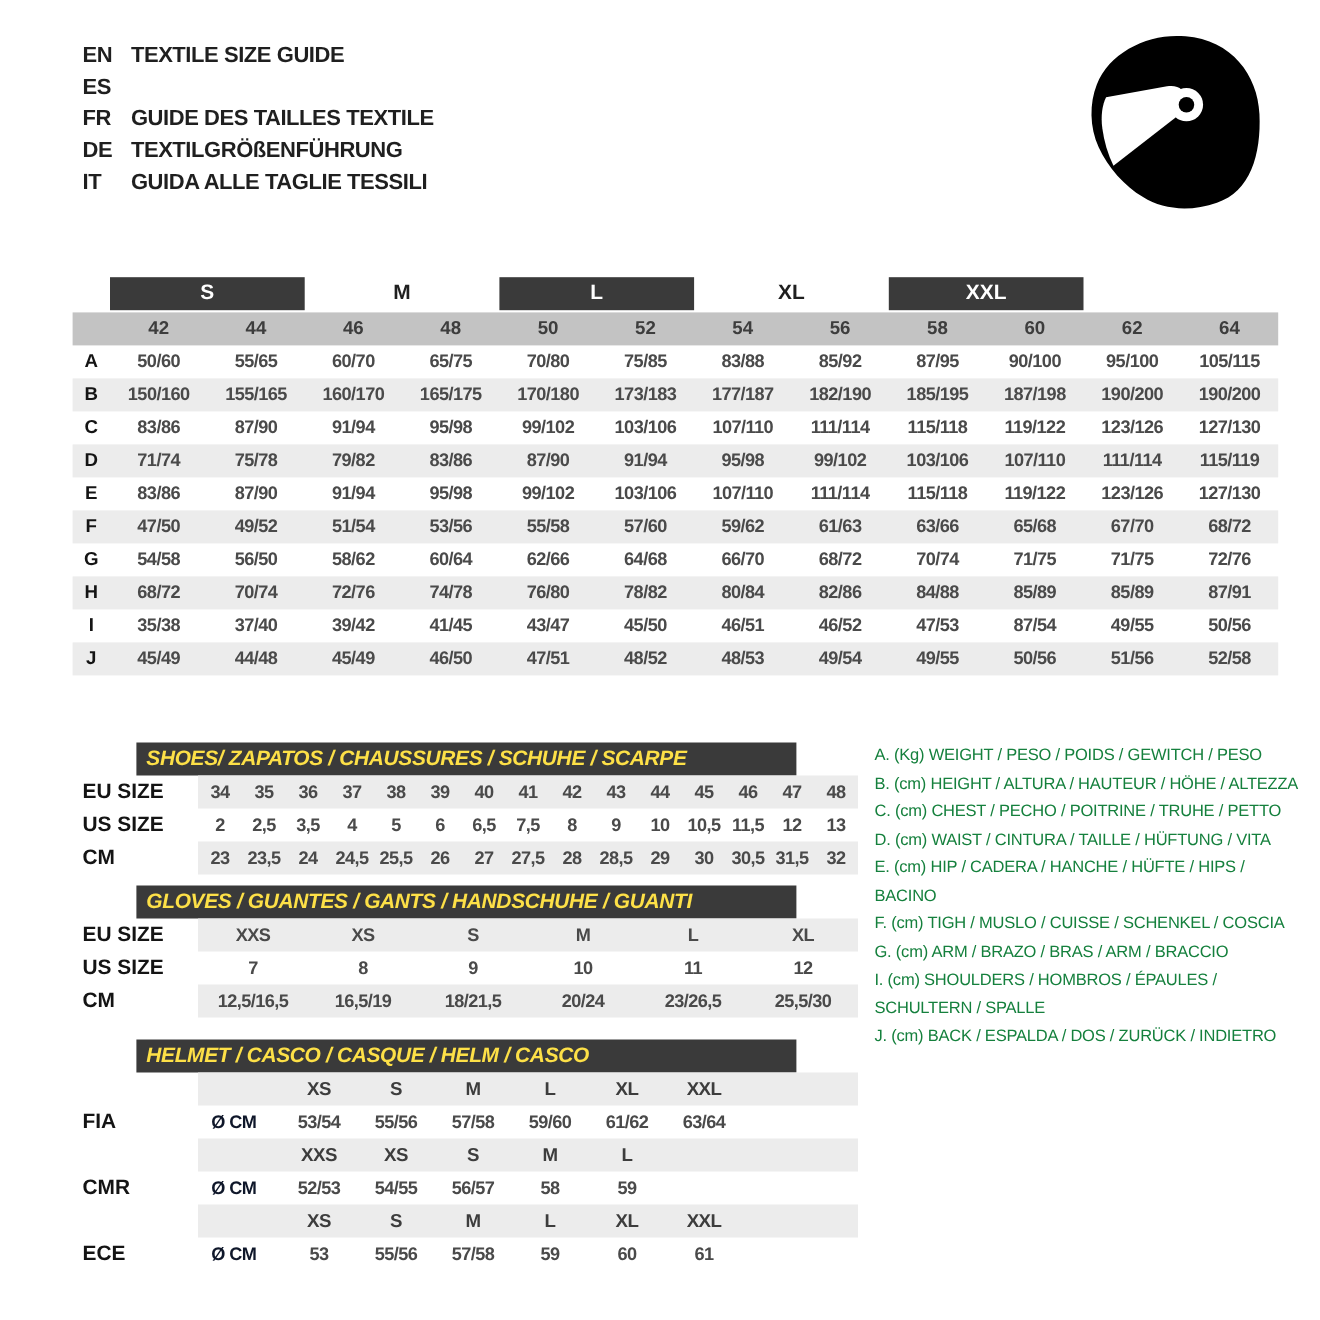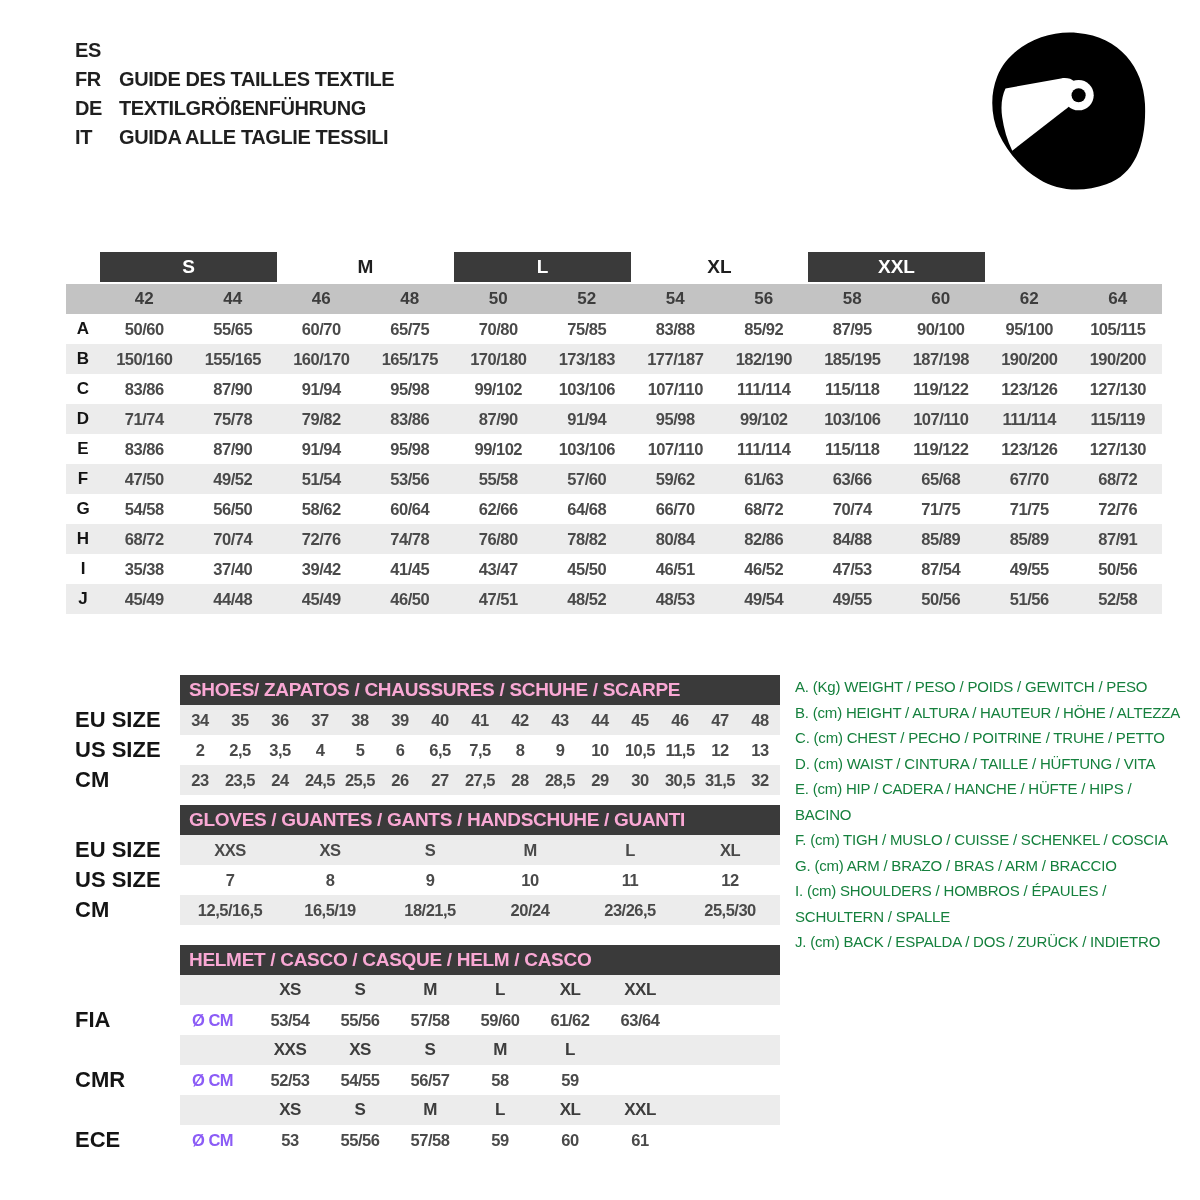--- a/index.html
+++ b/index.html
@@ -26,46 +26,50 @@
     font-size:17px; color:#3d3d3d; }
   .t-row { height:30px; }
   .t-row.shade { background:#ececec; }
   .row-label { display:flex; align-items:center; justify-content:center;
     font-size:17px; color:#141414; }
   .val-cell { display:flex; align-items:center; justify-content:center;
     font-size:16.5px; letter-spacing:-0.5px; color:#4a4a4a; }
 
   
   .sections { position:absolute; left:66px; top:675px; width:714px; font-weight:bold; }
-  .sec-title { margin-left:114px; width:600px; height:30px; background:#3a3a3a;
-    color:#f9a8d4; font-size:19px; display:flex; align-items:center; padding-left:9px;
-    letter-spacing:-0.3px; }
+  .sec-title { margin-left:58px; width:600px; height:30px; background:#3a3a3a;
+    color:#fde047; font-size:19px; display:flex; align-items:center; padding-left:9px;
+    letter-spacing:-0.3px;font-style:italic; }
   .strip-row { display:flex; height:30px; }
   .strip-label { width:114px; display:flex; align-items:center; padding-left:9px;
-    font-size:22px; color:#141414; }
+    font-size:19px; color:#141414; }
   .strip-band { width:600px; display:grid; }
   .strip-band.shaded { background:#ececec; }
   .cols15 { grid-template-columns:repeat(15,1fr); }
   .cols6  { grid-template-columns:repeat(6,1fr); }
   .helmet-cols { grid-template-columns:75px repeat(6,70px) 1fr; }
   .strip-cell { display:flex; align-items:center; justify-content:center;
     font-size:16.5px; letter-spacing:-0.5px; color:#4a4a4a; }
   .strip-cell.hdr { color:#3d3d3d; font-size:17px; }
-  .unit-cell { justify-content:flex-start; padding-left:12px; color:#8b5cf6; }
+  .unit-cell { justify-content:flex-start; padding-left:12px; color:#0f172a; }
   .gap10 { height:10px; } .gap20 { height:20px; }
 
   
   .legend { position:absolute; left:795px; top:674px; width:395px; }
   .legend-item { font-weight:normal; font-size:15px; line-height:25.5px;
     letter-spacing:-0.2px; color:#15803d; }
 </style>
 </head>
 <body>
 
 <div class="langs" id="langs">
+    <div class="lang-line">
+      <div class="">EN</div>
+      <div class="">TEXTILE SIZE GUIDE</div>
+    </div>
     <div class="lang-line">
       <div class="">ES</div>
     </div>
     <div class="lang-line">
       <div class="">FR</div>
       <div class="">GUIDE DES TAILLES TEXTILE</div>
     </div>
     <div class="lang-line">
       <div class="">DE</div>
       <div class="">TEXTILGRÖßENFÜHRUNG</div>

